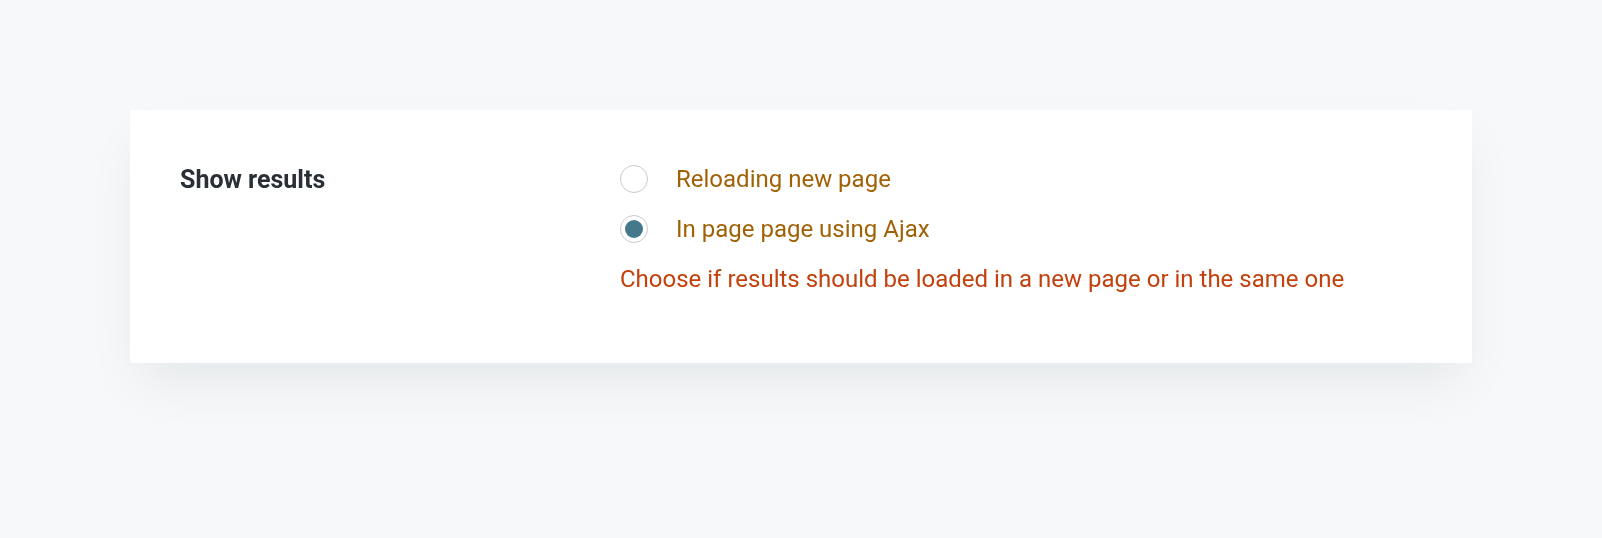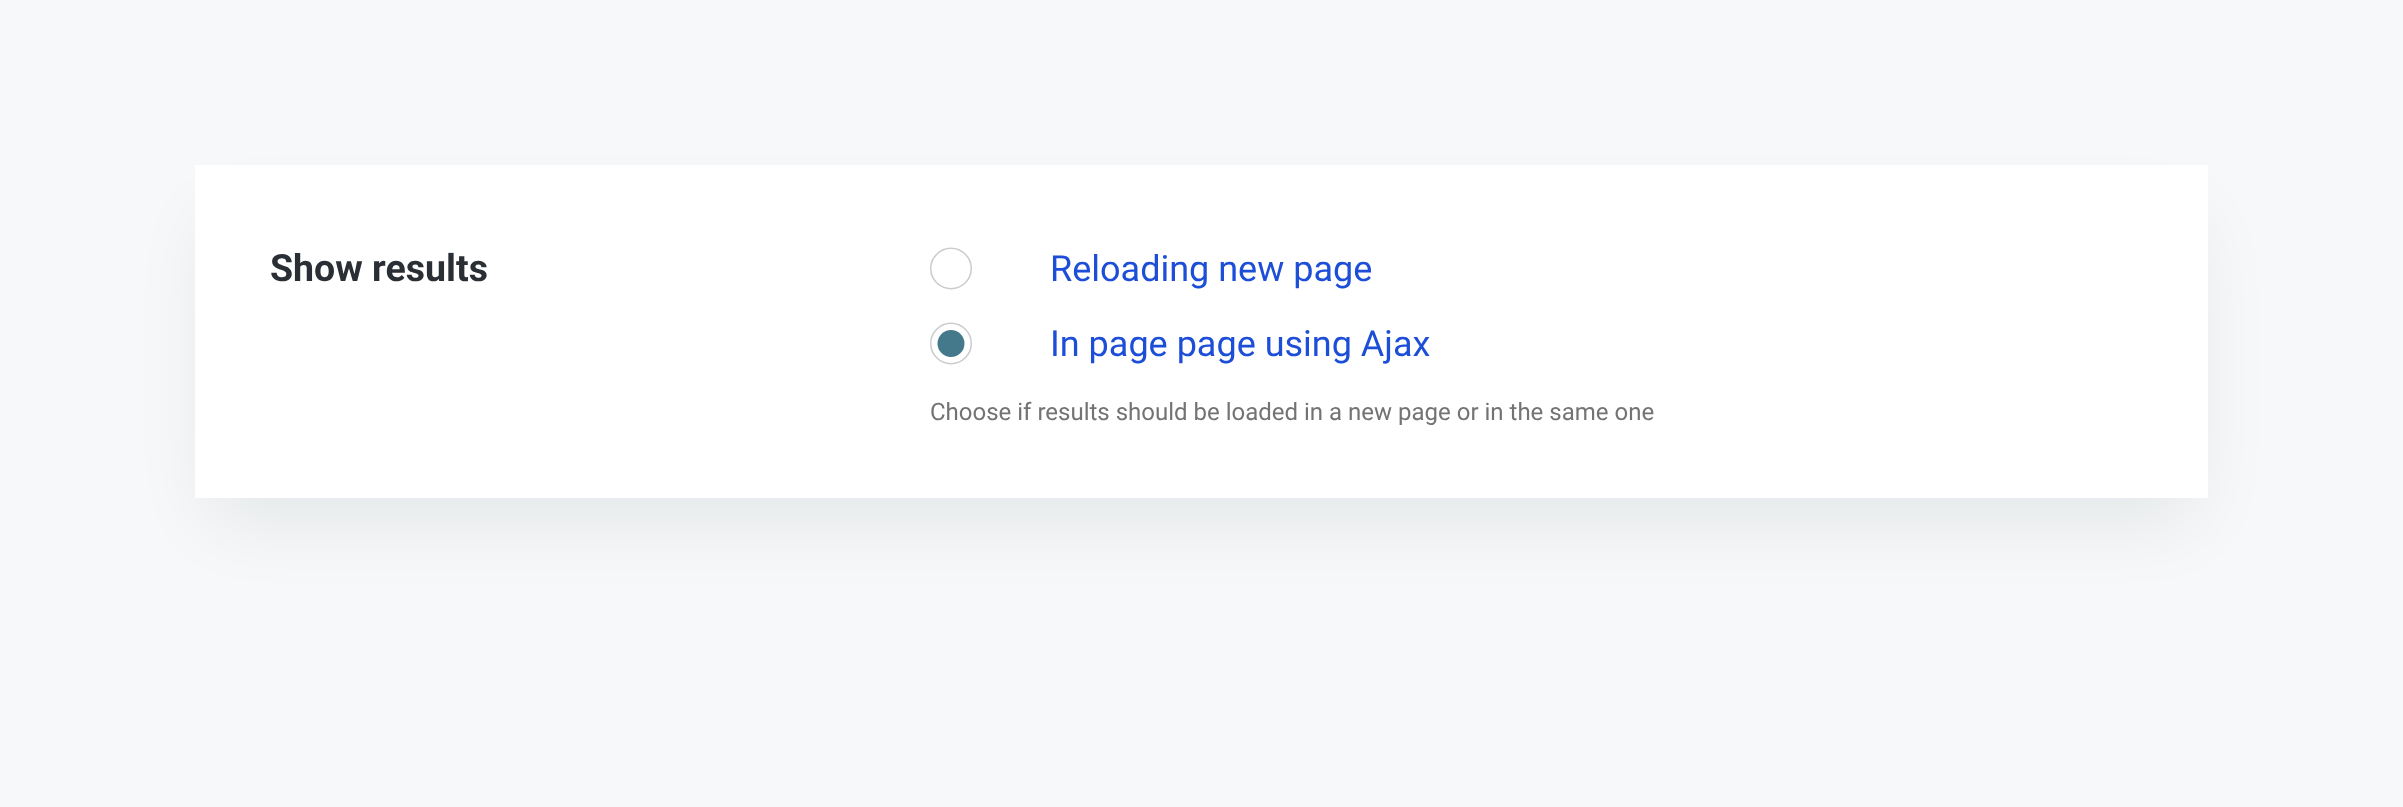--- a/index.html
+++ b/index.html
@@ -10,21 +10,21 @@
     body {
       font-family: -apple-system, BlinkMacSystemFont, "Segoe UI", Roboto, Helvetica, Arial, sans-serif;
       background: #f6f8f9;
       width: 1602px;
       height: 538px;
       padding: 110px 130px 0 130px;
     }
     .card {
       background: #ffffff;
       box-shadow: 0 25px 50px -10px rgba(15, 23, 42, 0.08);
-      padding: 55px 50px 48px 50px;
+      padding: 55px 50px 70px 50px;
       display: flex;
       align-items: flex-start;
     }
     .left {
       flex: 0 0 440px;
     }
     .label {
       font-size: 25px;
       font-weight: 700;
       color: #2a2f36;
@@ -52,26 +52,25 @@
     .radio.checked::after {
       content: "";
       width: 18px;
       height: 18px;
       border-radius: 50%;
       background: #44798c;
       display: block;
     }
     .option-label {
       font-size: 24px;
-      color: #1d4ed8;
-      margin-left: 24px;
+      color: #a16207;
     }
     .help {
-      font-size: 16px;
-      color: #737373;
+      font-size: 24px;
+      color: #c2410c;
       margin-top: 12px;
     }
   </style>
 </head>
 <body>
 
 <div class="card">
   <div class="left">
     <div class="label">Show results</div>
   </div>

